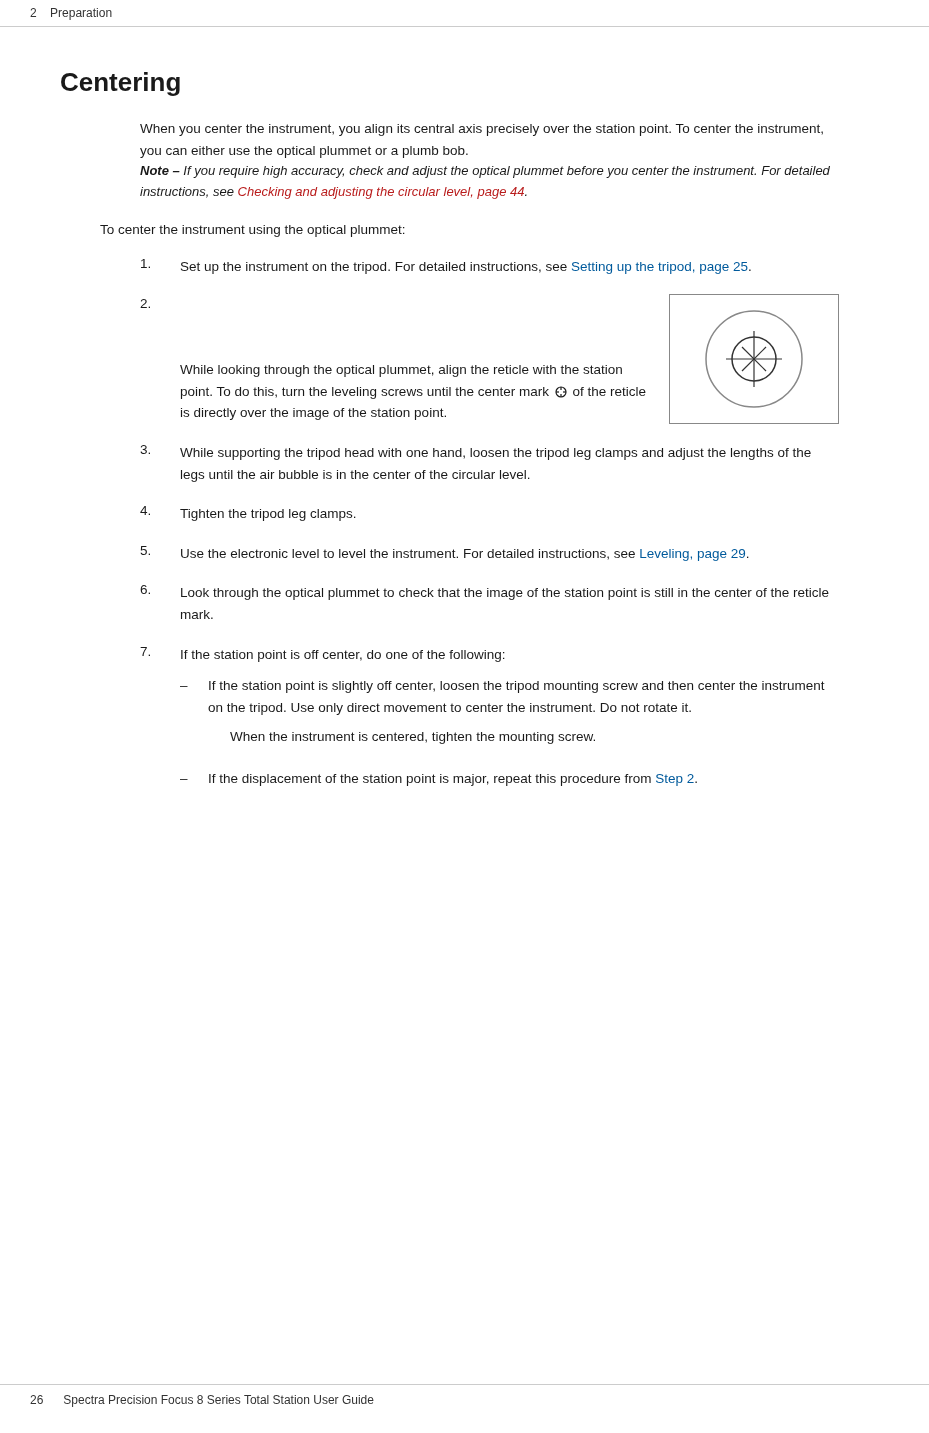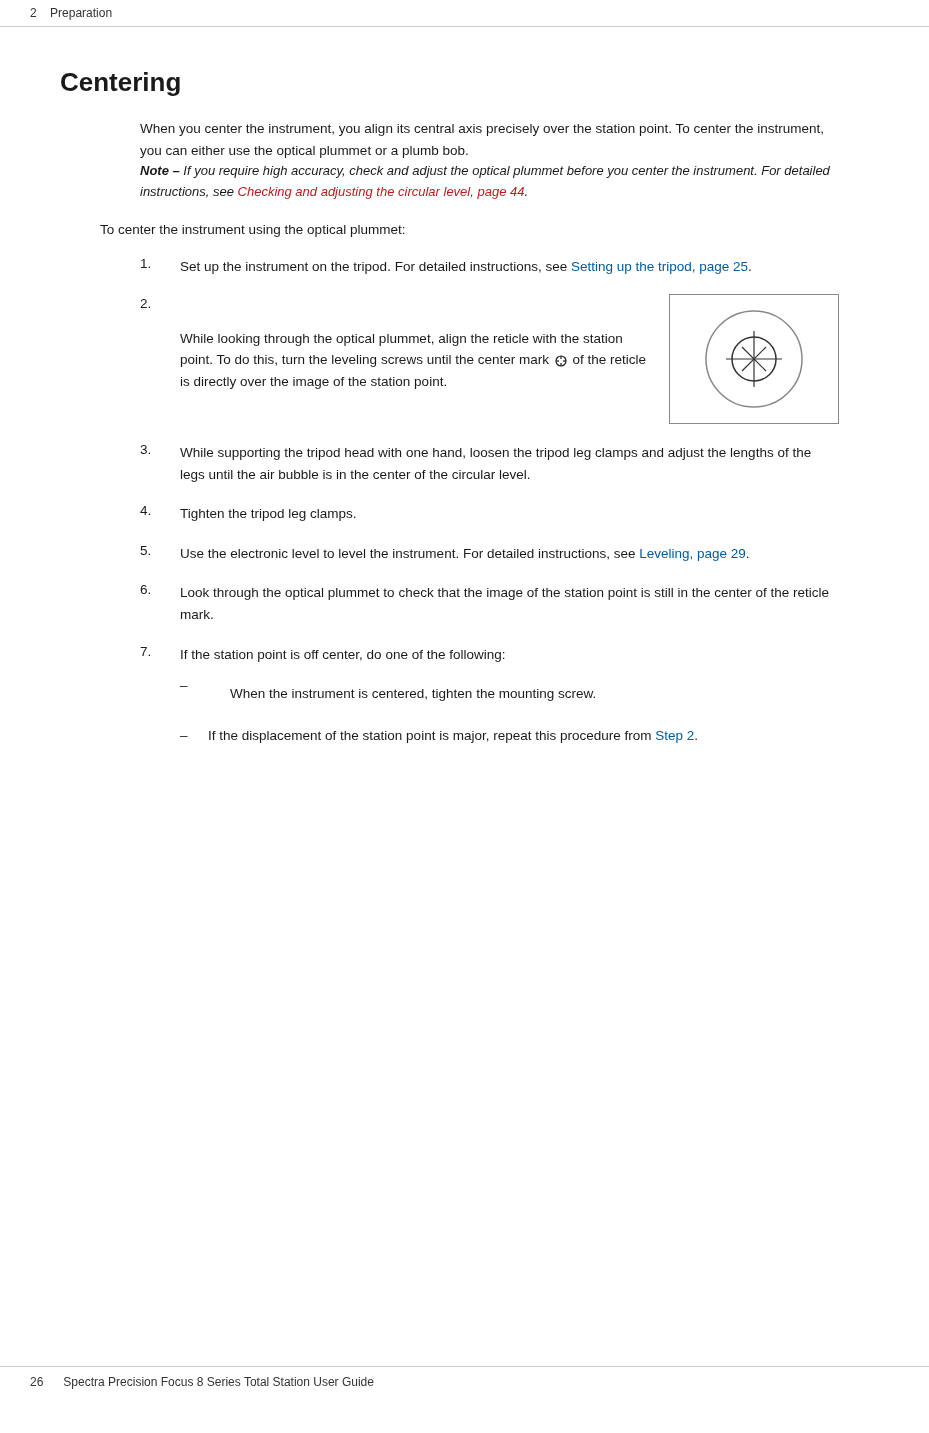--- a/index.html
+++ b/index.html
@@ -136,21 +136,21 @@
     }
 
     .numbered-item .item-content a, .item-link {
       color: #005a9c;
       text-decoration: none;
     }
 
     
     .step2-wrapper {
       display: flex;
-      align-items: center;
+      align-items: flex-end;
       gap: 16px;
     }
 
     .step2-text {
       flex: 1;
     }
 
     .step2-image {
       width: 170px;
       min-width: 170px;
@@ -202,26 +202,26 @@
       color: #1a1a1a;
       line-height: 1.6;
       margin-top: 8px;
       margin-left: 22px;
       margin-bottom: 6px;
     }
 
     
     .page-footer {
       position: absolute;
-      bottom: 32px;
+      bottom: 26px;
       left: 0;
       right: 0;
       display: flex;
       align-items: flex-end;
-      padding: 12px 30px;
+      padding: 0 30px;
       border-top: 1px solid #cccccc;
       padding-top: 8px;
     }
 
     .footer-page-num {
       font-family: Arial, Helvetica, sans-serif;
       font-size: 12px;
       color: #333333;
       margin-right: 20px;
     }
@@ -338,20 +338,21 @@
         <span class="num">7.</span>
         <div class="item-content">
           <span>If the station point is off center, do one of the following:</span>
 
           
           <div class="dash-list">
 
             <div class="dash-item">
               <span class="dash">–</span>
               <div class="dash-content">
+                <span>If the station point is slightly off center, loosen the tripod mounting screw and then center the instrument on the tripod. Use only direct movement to center the instrument. Do not rotate it.</span>
                 <div class="when-centered-text">When the instrument is centered, tighten the mounting screw.</div>
               </div>
             </div>
 
             <div class="dash-item">
               <span class="dash">–</span>
               <div class="dash-content">
                 <span>If the displacement of the station point is major, repeat this procedure from </span><a class="item-link">Step 2</a><span>.</span>
               </div>
             </div>

